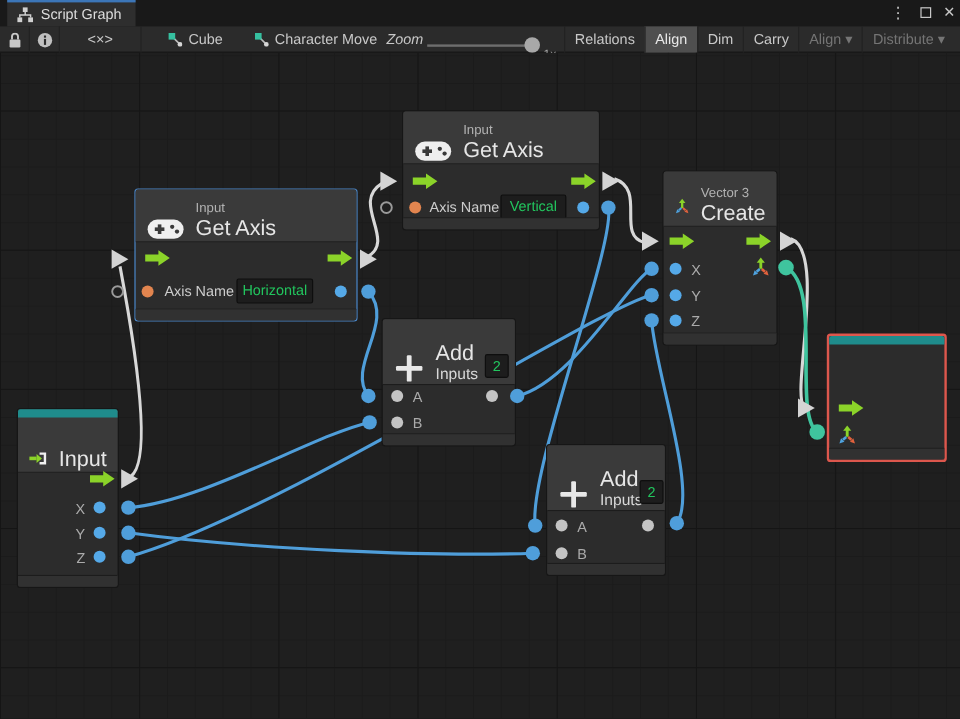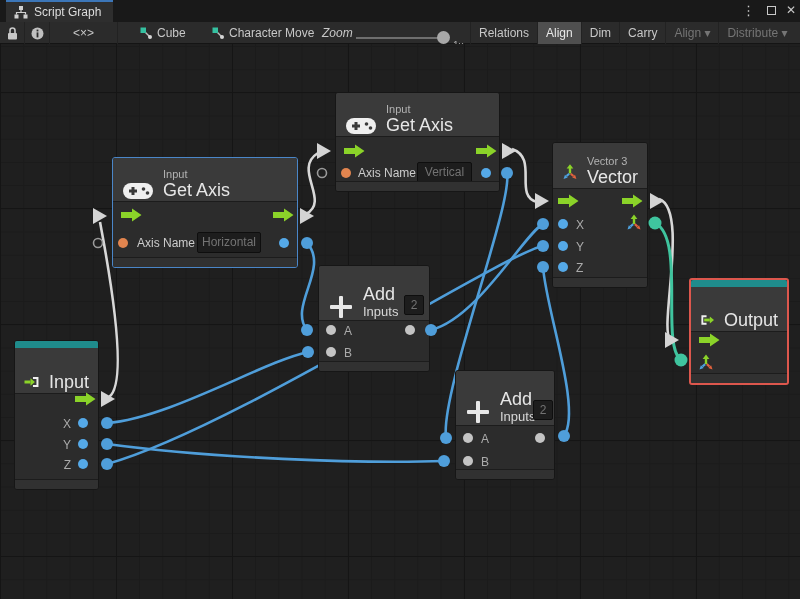--- a/index.html
+++ b/index.html
@@ -52,21 +52,21 @@
   .nheader { display:flex; align-items:flex-end; gap:9px; padding:0 9px; background:#3a3a3a;
     border-bottom:1px solid #1c1c1c; border-radius:2px 2px 0 0; }
   .htext { display:flex; flex-direction:column; line-height:1.15; }
   .cat { font-size:11px; color:#b2b2b2; }
   .ttl { font-size:18px; color:#e6e6e6; }
   .nfooter { position:absolute; left:0; right:0; bottom:0; height:10px; background:#313131;
     border-top:1px solid #1c1c1c; border-radius:0 0 2px 2px; }
   .tealbar { position:absolute; left:0; right:0; top:0; height:7px; background:#1f8c8c; border-radius:2px 2px 0 0; }
   .plabel { position:absolute; font-size:12px; color:#cccccc; line-height:21px; height:21px; }
   .pfield { position:absolute; background:#1d1d1d; border:1px solid #0e0e0e; border-radius:2px;
-    color:#737373; font-size:12px; text-align:center; line-height:19px; }
+    color:#22c55e; font-size:12px; text-align:center; line-height:19px; }
   .portlab { position:absolute; font-size:12px; color:#ababab; line-height:14px; height:14px; }
 </style>
 </head>
 <body>
 
 <svg width="0" height="0" style="position:absolute">
   <defs>
     <path id="tri" d="M0 -8 L14 0 L0 8 Z" fill="#d4d4d4"></path>
     <path id="farrow" d="M-10 -3 H1 V-6.5 L10.5 0 L1 6.5 V3 H-10 Z" fill="#8bd329"></path>
     <g id="v3m">
@@ -221,21 +221,21 @@
       <div class="nfooter"></div>
     </div>
 
     <div class="node" style="left:552px;top:98px;width:96px;height:146px">
       <div class="nheader" style="height:46px">
         <svg width="30" height="32" viewBox="0 0 30 32">
           <use href="#v3m" transform="translate(15,17) scale(1.85)"></use>
         </svg>
         <div class="htext">
           <span class="cat">Vector 3</span>
-          <span class="ttl">Vector</span>
+          <span class="ttl">Create</span>
         </div>
       </div>
       <span class="portlab" style="left:23px;top:75px">X</span>
       <span class="portlab" style="left:23px;top:97px">Y</span>
       <span class="portlab" style="left:23px;top:118px">Z</span>
       <div class="nfooter"></div>
     </div>
 
     <div class="node" style="left:318px;top:221px;width:112px;height:107px">
       <div class="nheader" style="height:55px">
@@ -282,28 +282,20 @@
         <span class="ttl">Input</span>
       </div>
       <span class="portlab" style="left:40px;top:76px;width:16px;text-align:right">X</span>
       <span class="portlab" style="left:40px;top:97px;width:16px;text-align:right">Y</span>
       <span class="portlab" style="left:40px;top:117px;width:16px;text-align:right">Z</span>
       <div class="nfooter"></div>
     </div>
 
     <div class="node sel-red" style="left:689px;top:234px;width:100px;height:107px">
       <div class="tealbar"></div>
-      <div class="nheader" style="height:52px;padding-top:7px">
-        <svg width="32" height="22" viewBox="0 0 32 22">
-          <path d="M3 1 H14 V5 H7 V17 H14 V21 H3 Z" fill="#f0f0f0"></path>
-          <rect x="9" y="8" width="12" height="6" fill="#8bd329"></rect>
-          <path d="M21 3.5 L30 11 L21 18.5 Z" fill="#8bd329"></path>
-        </svg>
-        <span class="ttl">Output</span>
-      </div>
       <div class="nfooter"></div>
     </div>
 
     <svg class="layer overlay" viewBox="0 0 800 555">
 
       <use href="#tri" transform="translate(101,355)"></use>
       <use href="#tri" transform="translate(93,172)"></use>
       <use href="#tri" transform="translate(300,172)"></use>
       <use href="#tri" transform="translate(317,107)"></use>
       <use href="#tri" transform="translate(502,107)"></use>

